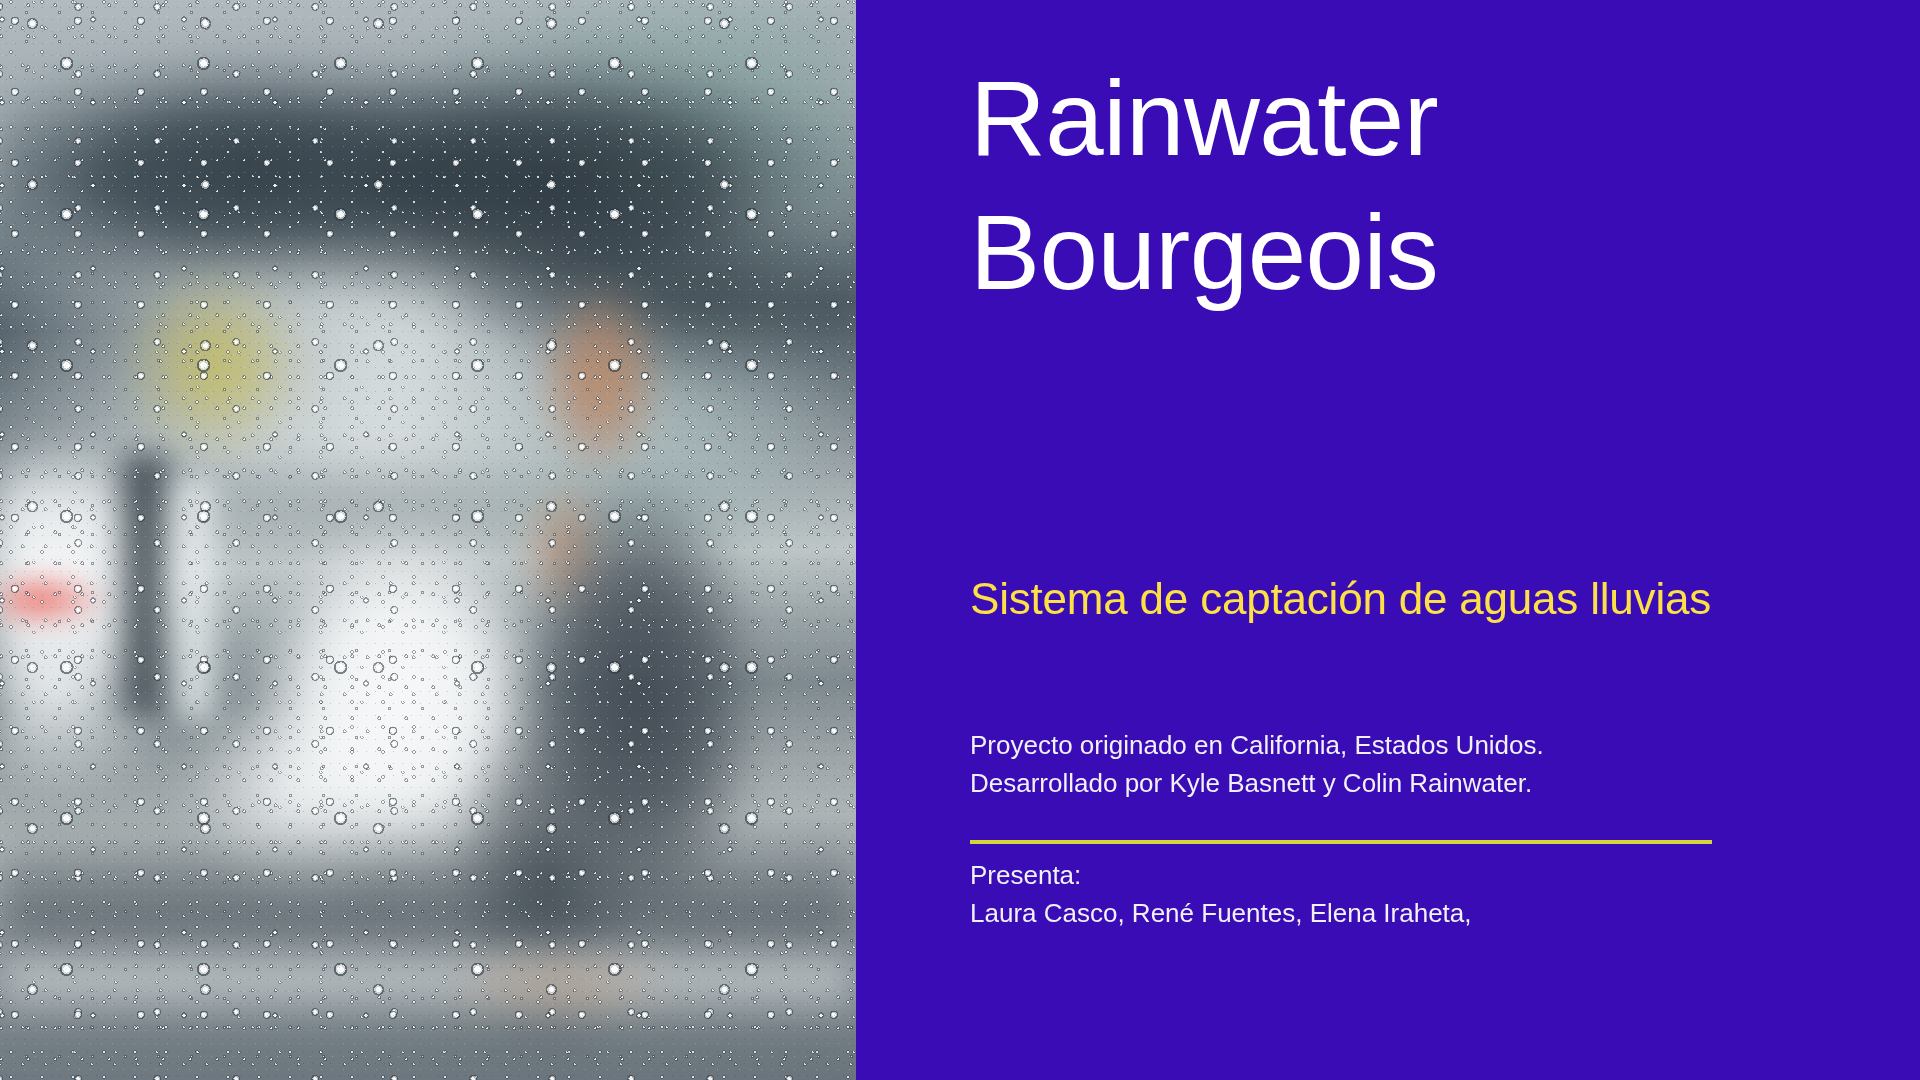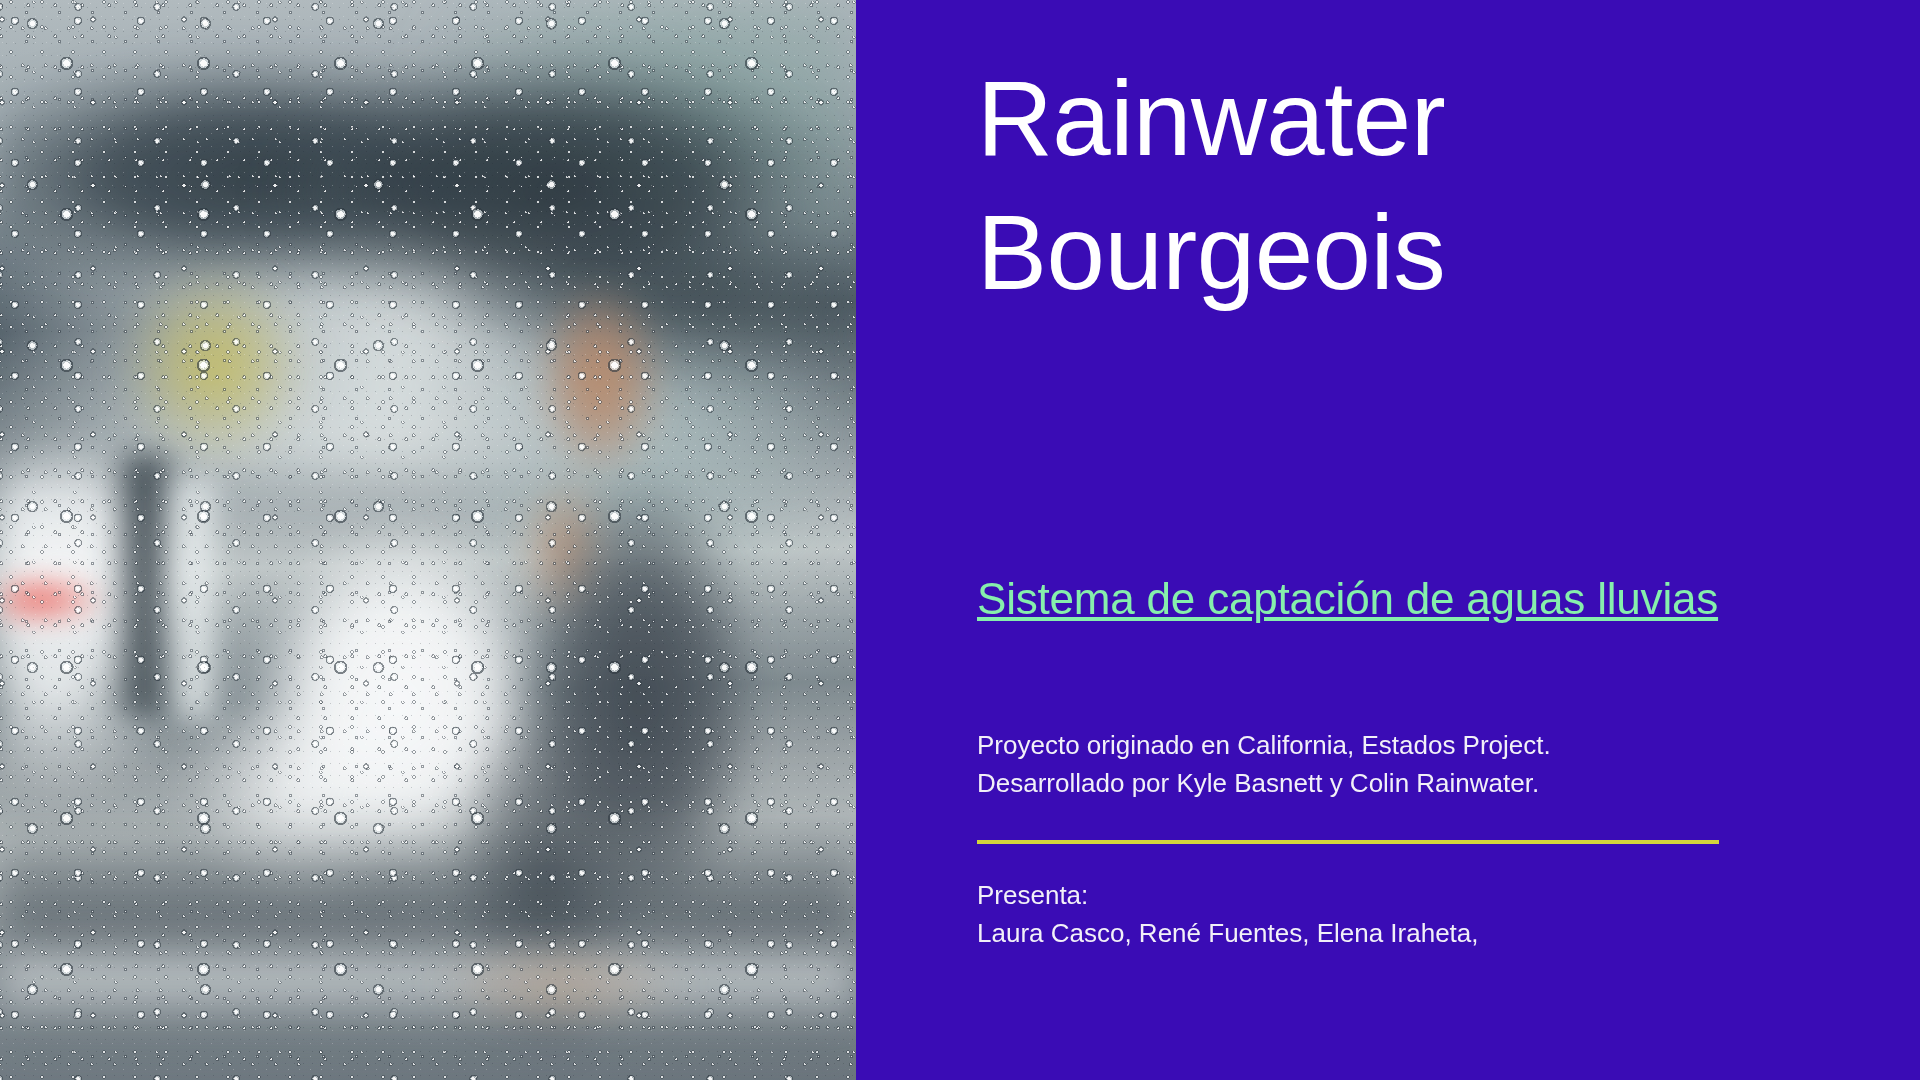--- a/index.html
+++ b/index.html
@@ -201,21 +201,20 @@
     background-size: 11px 13px, 9px 12px;
     opacity: 0.7;
   }
 
   
   #text-panel {
     position: relative;
     flex: 1 1 auto;
     height: 1080px;
     background: #3A0CB5;
-    margin-left: 7px;
   }
 
   #title-block {
     position: absolute;
     left: 114px;
     top: 52px;
     width: 720px;
   }
   .title-line {
     font-family: "Liberation Sans", sans-serif;
@@ -229,23 +228,22 @@
 
   #subtitle {
     position: absolute;
     left: 114px;
     top: 571px;
     font-family: "Liberation Sans", sans-serif;
     font-weight: 400;
     font-size: 44px;
     line-height: 56px;
     letter-spacing: -0.2px;
-    color: #86efac;
+    color: #fde047;
     white-space: nowrap;
-    text-decoration: underline;
   }
 
   #origin-block {
     position: absolute;
     left: 114px;
     top: 726px;
     width: 760px;
   }
   .body-line {
     font-family: "Liberation Sans", sans-serif;
@@ -261,21 +259,21 @@
     left: 114px;
     top: 840px;
     width: 742px;
     height: 4px;
     background: #D4D43C;
   }
 
   #presenters-block {
     position: absolute;
     left: 114px;
-    top: 876px;
+    top: 856px;
     width: 760px;
   }
 </style>
 </head>
 <body>
 
 <div id="slide">
 
   <div id="photo-panel">
     <div class="layer scene-base"></div>
@@ -304,21 +302,21 @@
   <div id="text-panel">
 
     <div id="title-block">
       <div class="title-line">Rainwater</div>
       <div class="title-line">Bourgeois</div>
     </div>
 
     <div id="subtitle">Sistema de captación de aguas lluvias</div>
 
     <div id="origin-block">
-      <div class="body-line">Proyecto originado en California, Estados Project.</div>
+      <div class="body-line">Proyecto originado en California, Estados Unidos.</div>
       <div class="body-line">Desarrollado por Kyle Basnett y Colin Rainwater.</div>
     </div>
 
     <div id="divider"></div>
 
     <div id="presenters-block">
       <div class="body-line">Presenta:</div>
       <div class="body-line">Laura Casco, René Fuentes, Elena Iraheta,</div>
     </div>
 

